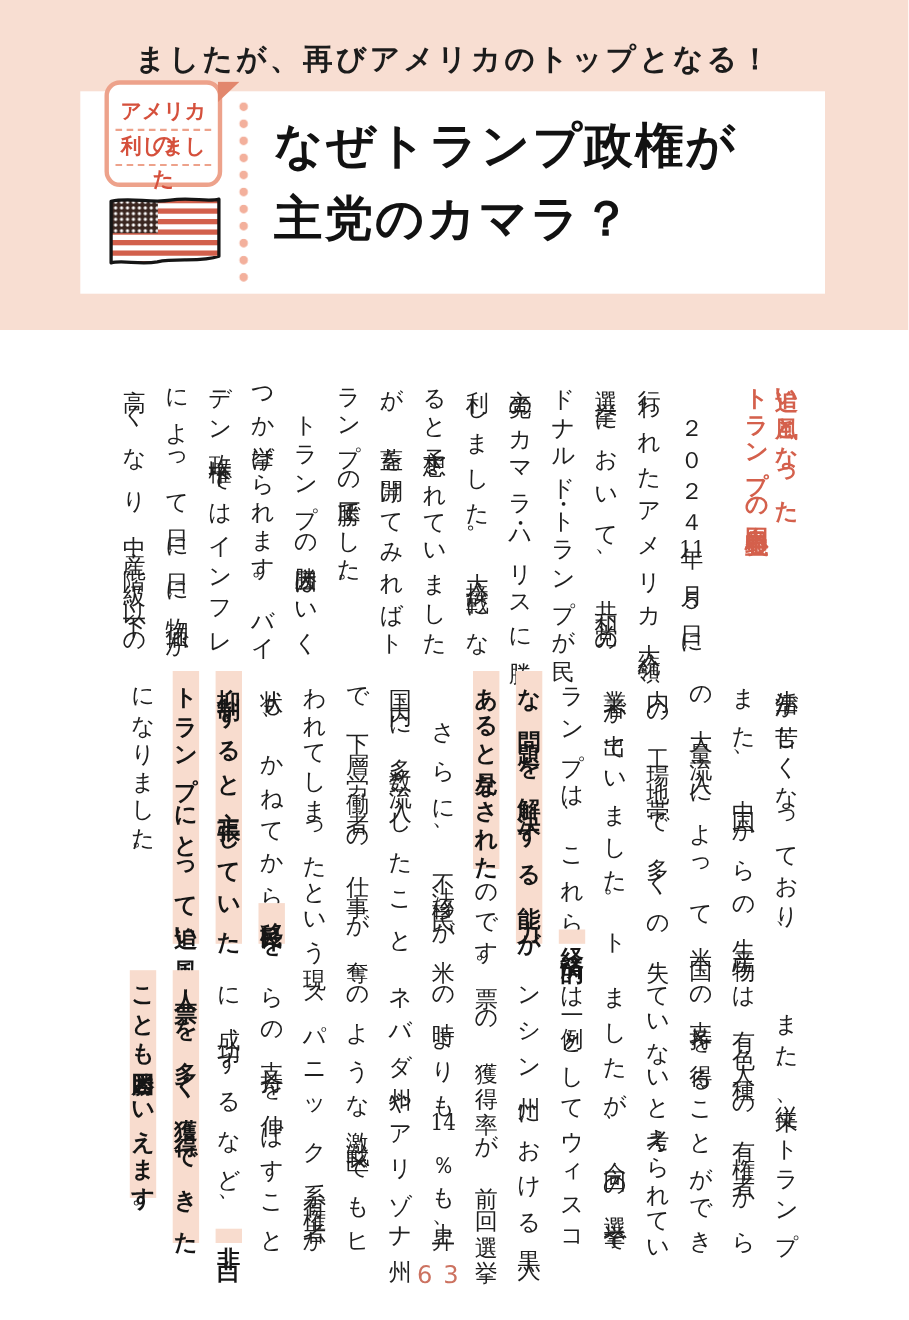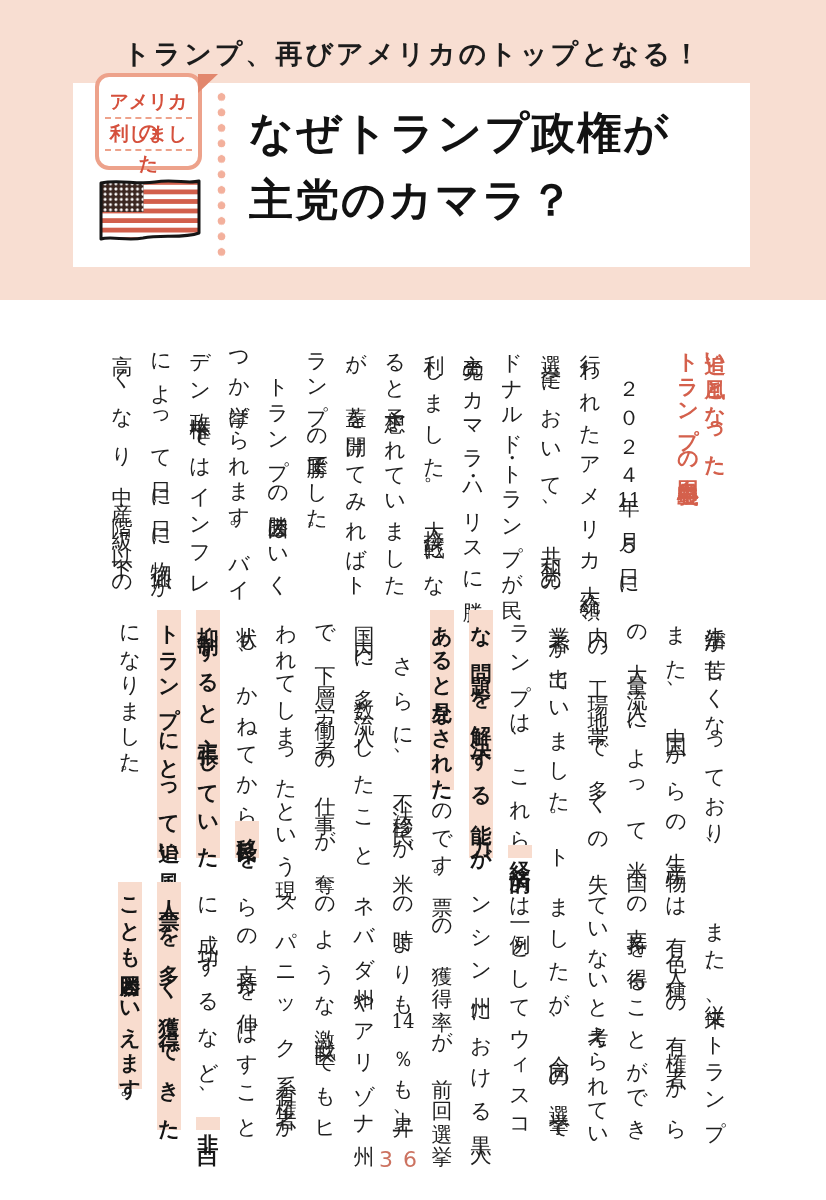--- a/index.html
+++ b/index.html
@@ -62,21 +62,21 @@
   .f-stripe{fill:var(--flag-red);}
   .f-canton{fill:var(--flag-canton);}
   .f-outline{fill:none;stroke:#151515;stroke-width:3;stroke-linejoin:round;}
 </style>
 </head>
 <body>
 
 <div class="page">
 
   <header class="hdr">
-    <div class="slogan">トランプ、再びアメリカのトップとなる！</div>
+    <div class="slogan">ましたが、再びアメリカのトップとなる！</div>
 
     <div class="title-box">
       <div class="badge">
         <span class="fold"></span>
         <div class="badge-row">アメリカの</div>
         <div class="badge-row">利しました</div>
       </div>
 
       <svg class="flag" viewBox="0 0 106 72" aria-hidden="true">
         <defs>
@@ -159,16 +159,16 @@
         <div class="col bodycol">票の獲得率が前回選挙</div>
         <div class="col bodycol">の時よりも<span class="tcy">14</span>％も上昇、</div>
         <div class="col bodycol">ネバダ州やアリゾナ州</div>
         <div class="col bodycol">のような激戦区でもヒ</div>
         <div class="col bodycol">スパニック系有権者か</div>
         <div class="col bodycol">らの支持を伸ばすこと</div>
         <div class="col bodycol">に成功するなど、<strong class="hl">非白</strong></div>
         <div class="col bodycol"><strong class="hl">人票を多く獲得できた</strong></div>
         <div class="col bodycol end"><strong class="hl">ことも勝因といえます</strong>。</div>
       </section>
-    <div class="pagenum">36</div>
+    <div class="pagenum">63</div>
   </main>
 
 </div>
 
 </body></html>

